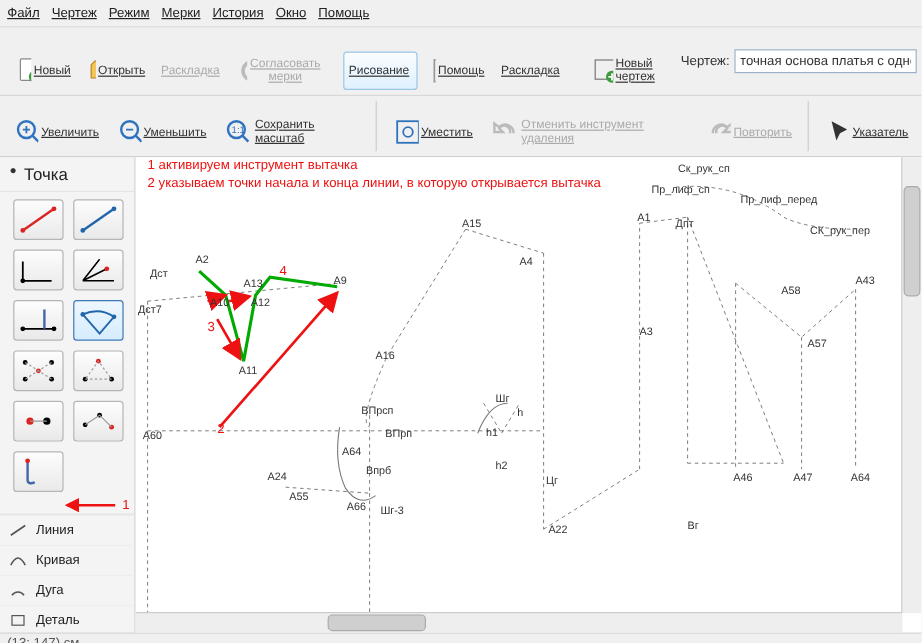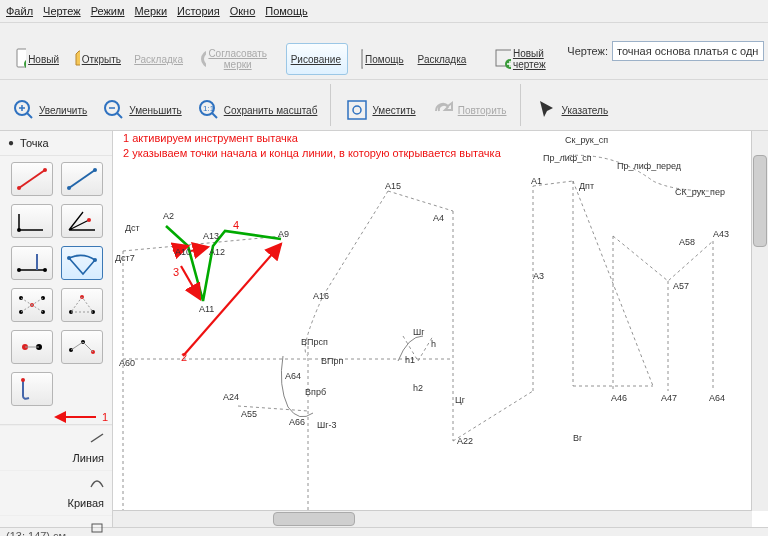--- a/index.html
+++ b/index.html
@@ -87,21 +87,21 @@
   }
   .sidebar {
     width: 112px;
     background: #f4f4f4;
     border-right: 1px solid #d0d0d0;
     display: flex;
     flex-direction: column;
   }
   .palette-header {
     padding: 6px 8px;
-    font-size: 11px;
+    font-size: 14px;
     display: flex;
     align-items: flex-start;
     gap: 6px;
     border-bottom: 1px solid #e4e4e4;
   }
   .palette-header::before {
     content: "●";
     color: #333;
     font-size: 10px;
   }
@@ -139,24 +139,23 @@
   }
   .red-arrow svg { width: 46px; height: 14px; }
   .sidebar-bottom {
     margin-top: auto;
     border-top: 1px solid #e0e0e0;
   }
   .sb-cat {
     padding: 6px 8px;
     border-top: 1px solid #eee;
     display: flex;
-    align-items: flex-end;
+    align-items: center;
     gap: 8px;
     font-size: 11px;
-    flex-direction: column;
   }
   .canvas-wrap {
     flex: 1;
     position: relative;
     background: #fff;
     overflow: hidden;
   }
   .canvas {
     position: absolute;
     inset: 0 16px 16px 0;
@@ -328,20 +327,26 @@
       </svg>
     <span>Сохранить масштаб</span>
   </div>
   <div class="tb-sep"></div>
   <div class="tb-btn">
     <svg class="icon">
         <rect x="4" y="4" width="18" height="18" fill="none" stroke="#2f72c0" stroke-width="1.5"></rect>
         <circle cx="13" cy="13" r="4" fill="none" stroke="#2f72c0" stroke-width="1.5"></circle>
       </svg>
     <span>Уместить</span>
+  </div>
+  <div class="tb-btn disabled" style="min-width:150px">
+    <svg class="icon">
+        <path d="M20 14a7 7 0 0 0-12-5L4 6v7h7l-3-3a5 5 0 0 1 9 4" fill="none" stroke="#bbb" stroke-width="2"></path>
+      </svg>
+    <span>Отменить инструмент удаления</span>
   </div>
   <div class="tb-btn disabled">
     <svg class="icon">
         <path d="M6 14a7 7 0 0 1 12-5l4-3v7h-7l3-3a5 5 0 0 0-9 4" fill="none" stroke="#bbb" stroke-width="2"></path>
       </svg>
     <span>Повторить</span>
   </div>
   <div class="tb-sep"></div>
   <div class="tb-btn">
     <svg class="icon">
@@ -455,20 +460,26 @@
           <svg width="14" height="12">
             <line x1="1" y1="10" x2="13" y2="2" stroke="#555" stroke-width="1.5"></line>
           </svg>
           <span>Линия</span>
         </div>
       <div class="sb-cat">
           <svg width="14" height="12">
             <path d="M1 10 Q7 -2 13 10" fill="none" stroke="#555" stroke-width="1.3"></path>
           </svg>
           <span>Кривая</span>
+        </div>
+      <div class="sb-cat">
+          <svg width="14" height="12">
+            <path d="M2 10 A6 6 0 0 1 12 10" fill="none" stroke="#555" stroke-width="1.3"></path>
+          </svg>
+          <span>Дуга</span>
         </div>
       <div class="sb-cat">
           <svg width="14" height="12">
             <rect x="2" y="2" width="10" height="8" fill="none" stroke="#555"></rect>
           </svg>
           <span>Деталь</span>
         </div>
       <div class="sb-cat">
           <svg width="14" height="12">
             <rect x="1" y="2" width="5" height="8" fill="none" stroke="#555"></rect>
@@ -551,37 +562,37 @@
       <span class="pt-label" style="left:176px;top:286px">А66</span>
       <span class="pt-label" style="left:204px;top:289px">Шг-3</span>
       <span class="pt-label" style="left:188px;top:206px">ВПрсп</span>
       <span class="pt-label" style="left:208px;top:225px">ВПрп</span>
       <span class="pt-label" style="left:192px;top:256px">Впрб</span>
       <span class="pt-label" style="left:172px;top:240px">А64</span>
       <span class="pt-label" style="left:200px;top:160px">А16</span>
       <span class="pt-label" style="left:272px;top:50px">А15</span>
       <span class="pt-label" style="left:320px;top:82px">А4</span>
       <span class="pt-label" style="left:418px;top:45px">А1</span>
-      <span class="pt-label" style="left:466px;top:50px">Дпт</span>
+      <span class="pt-label" style="left:450px;top:50px">Дпт</span>
       <span class="pt-label" style="left:420px;top:140px">А3</span>
       <span class="pt-label" style="left:318px;top:208px">h</span>
       <span class="pt-label" style="left:292px;top:224px">h1</span>
       <span class="pt-label" style="left:300px;top:252px">h2</span>
       <span class="pt-label" style="left:342px;top:264px">Цг</span>
       <span class="pt-label" style="left:300px;top:196px">Шг</span>
       <span class="pt-label" style="left:344px;top:305px">А22</span>
       <span class="pt-label" style="left:460px;top:302px">Вг</span>
       <span class="pt-label" style="left:498px;top:262px">А46</span>
       <span class="pt-label" style="left:548px;top:262px">А47</span>
       <span class="pt-label" style="left:596px;top:262px">А64</span>
       <span class="pt-label" style="left:430px;top:22px">Пр_лиф_сп</span>
       <span class="pt-label" style="left:452px;top:4px">Ск_рук_сп</span>
       <span class="pt-label" style="left:504px;top:30px">Пр_лиф_перед</span>
       <span class="pt-label" style="left:562px;top:56px">СК_рук_пер</span>
-      <span class="pt-label" style="left:566px;top:106px">А58</span>
+      <span class="pt-label" style="left:538px;top:106px">А58</span>
       <span class="pt-label" style="left:600px;top:98px">А43</span>
       <span class="pt-label" style="left:560px;top:150px">А57</span>
     </div>
 
     <div class="vscroll">
       <div class="vscroll-thumb"></div>
     </div>
     <div class="hscroll">
       <div class="hscroll-thumb"></div>
     </div>

